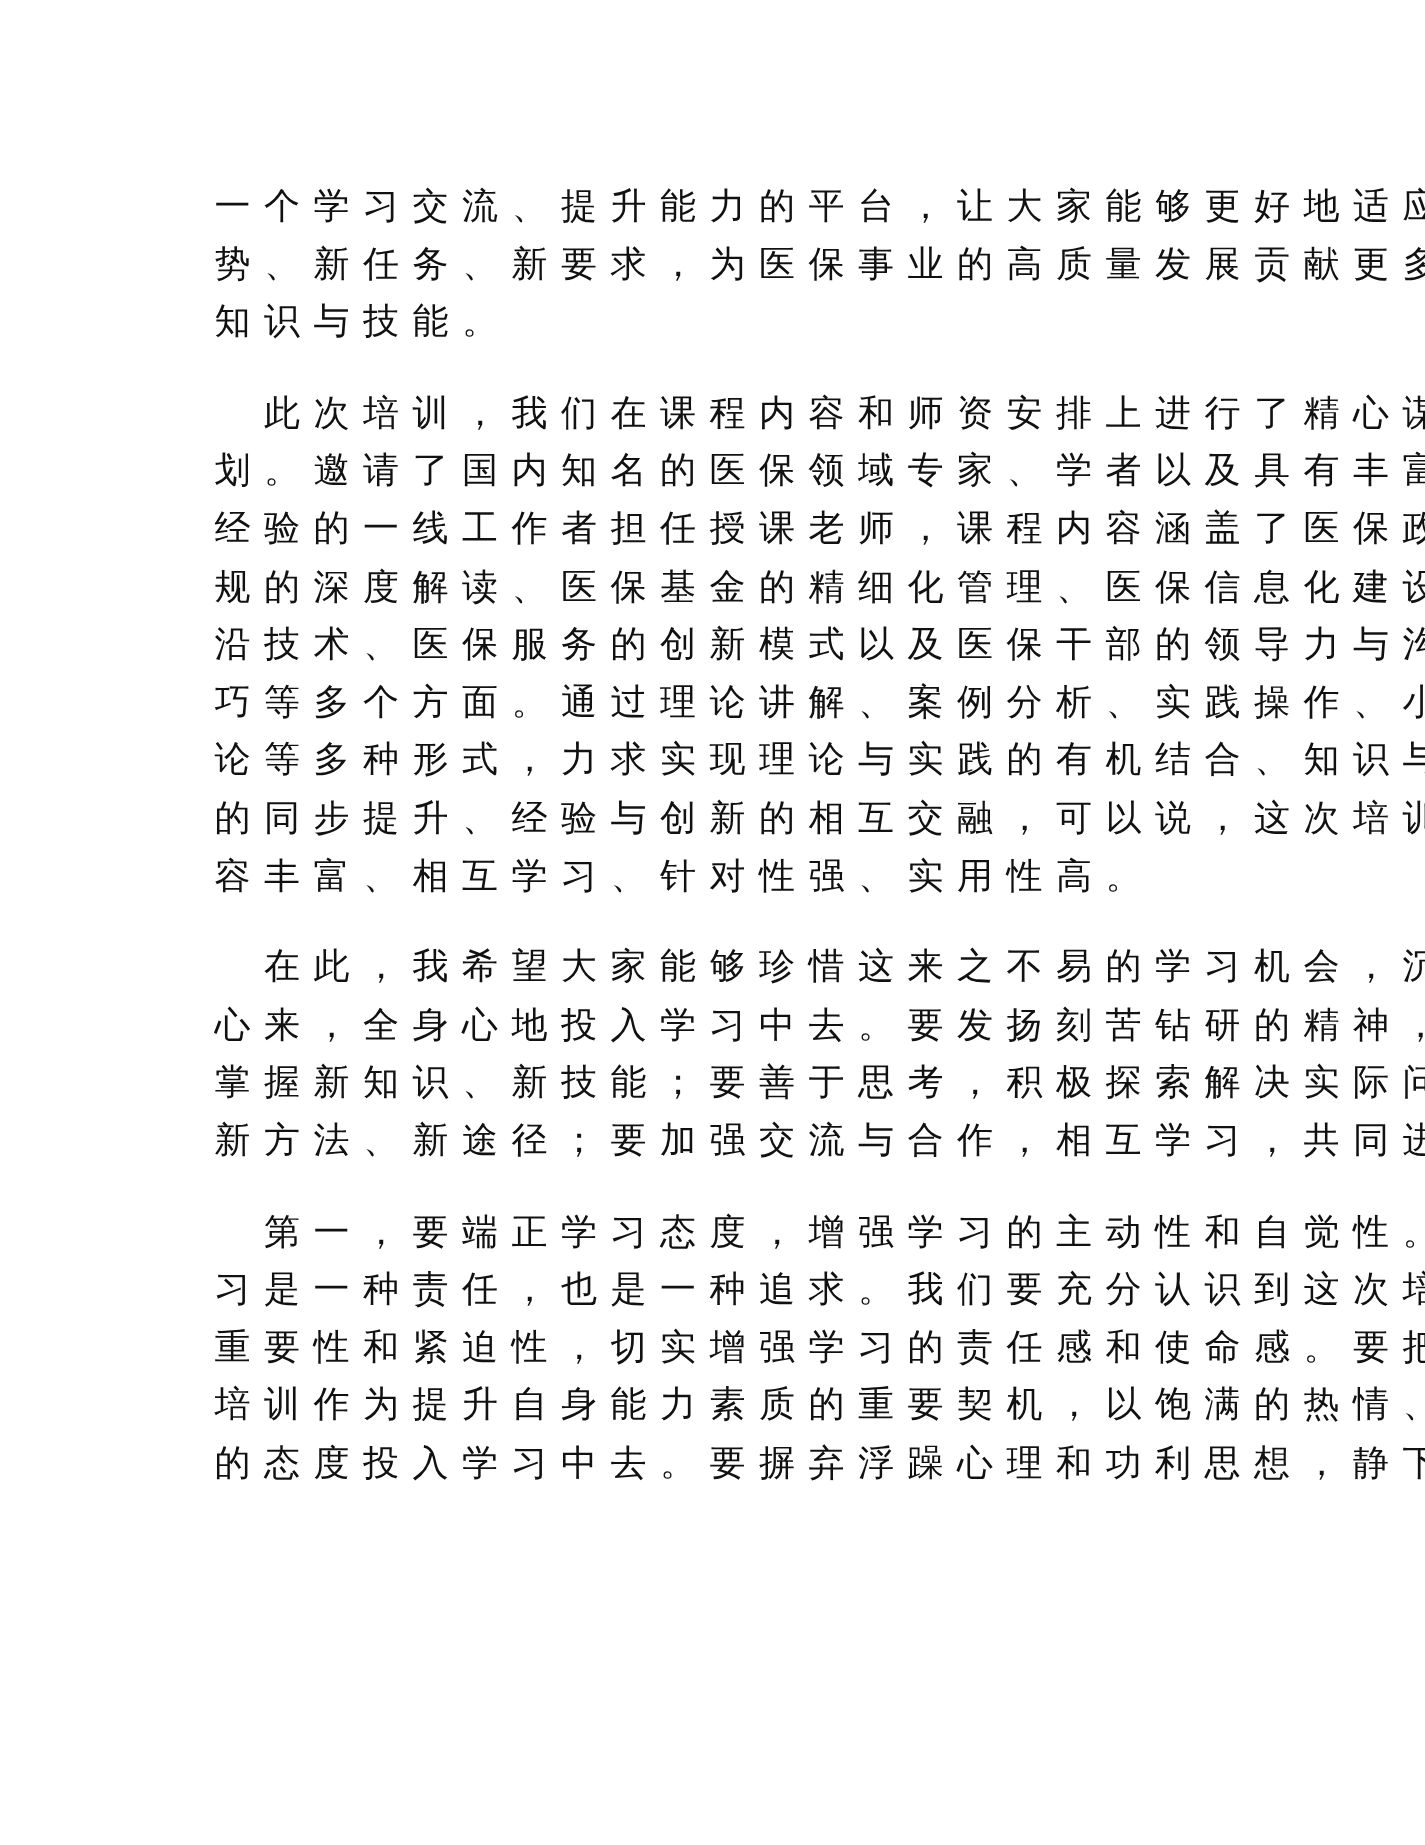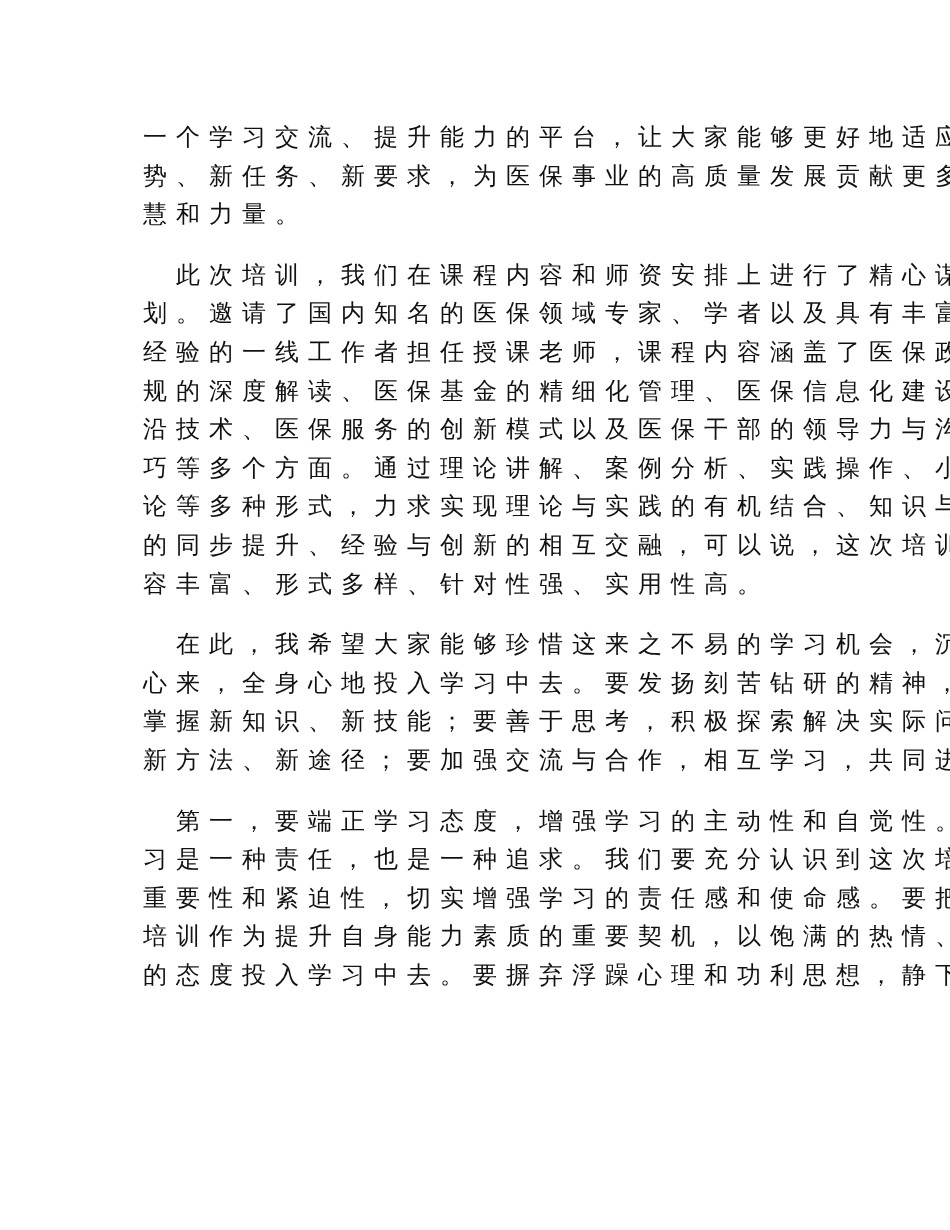--- a/index.html
+++ b/index.html
@@ -42,33 +42,33 @@
   }
 </style>
 </head>
 <body>
 
 <div class="page">
 
   <p class="para">
     <span class="line">一个学习交流、提升能力的平台，让大家能够更好地适应新形</span>
     <span class="line">势、新任务、新要求，为医保事业的高质量发展贡献更多的智</span>
-    <span class="line last">慧和力量。</span>
+    <span class="line last">知识与技能。</span>
   </p>
 
   <p class="para">
     <span class="line indent">此次培训，我们在课程内容和师资安排上进行了精心谋</span>
     <span class="line">划。邀请了国内知名的医保领域专家、学者以及具有丰富实践</span>
     <span class="line">经验的一线工作者担任授课老师，课程内容涵盖了医保政策法</span>
     <span class="line">规的深度解读、医保基金的精细化管理、医保信息化建设的前</span>
     <span class="line">沿技术、医保服务的创新模式以及医保干部的领导力与沟通技</span>
     <span class="line">巧等多个方面。通过理论讲解、案例分析、实践操作、小组讨</span>
     <span class="line">论等多种形式，力求实现理论与实践的有机结合、知识与技能</span>
     <span class="line">的同步提升、经验与创新的相互交融，可以说，这次培训的内</span>
-    <span class="line last">容丰富、形式多样、针对性强、实用性高。</span>
+    <span class="line last">容丰富、相互学习、针对性强、实用性高。</span>
   </p>
 
   <p class="para">
     <span class="line indent">在此，我希望大家能够珍惜这来之不易的学习机会，沉下</span>
     <span class="line">心来，全身心地投入学习中去。要发扬刻苦钻研的精神，努力</span>
     <span class="line">掌握新知识、新技能；要善于思考，积极探索解决实际问题的</span>
     <span class="line">新方法、新途径；要加强交流与合作，相互学习，共同进步。</span>
   </p>
 
 

